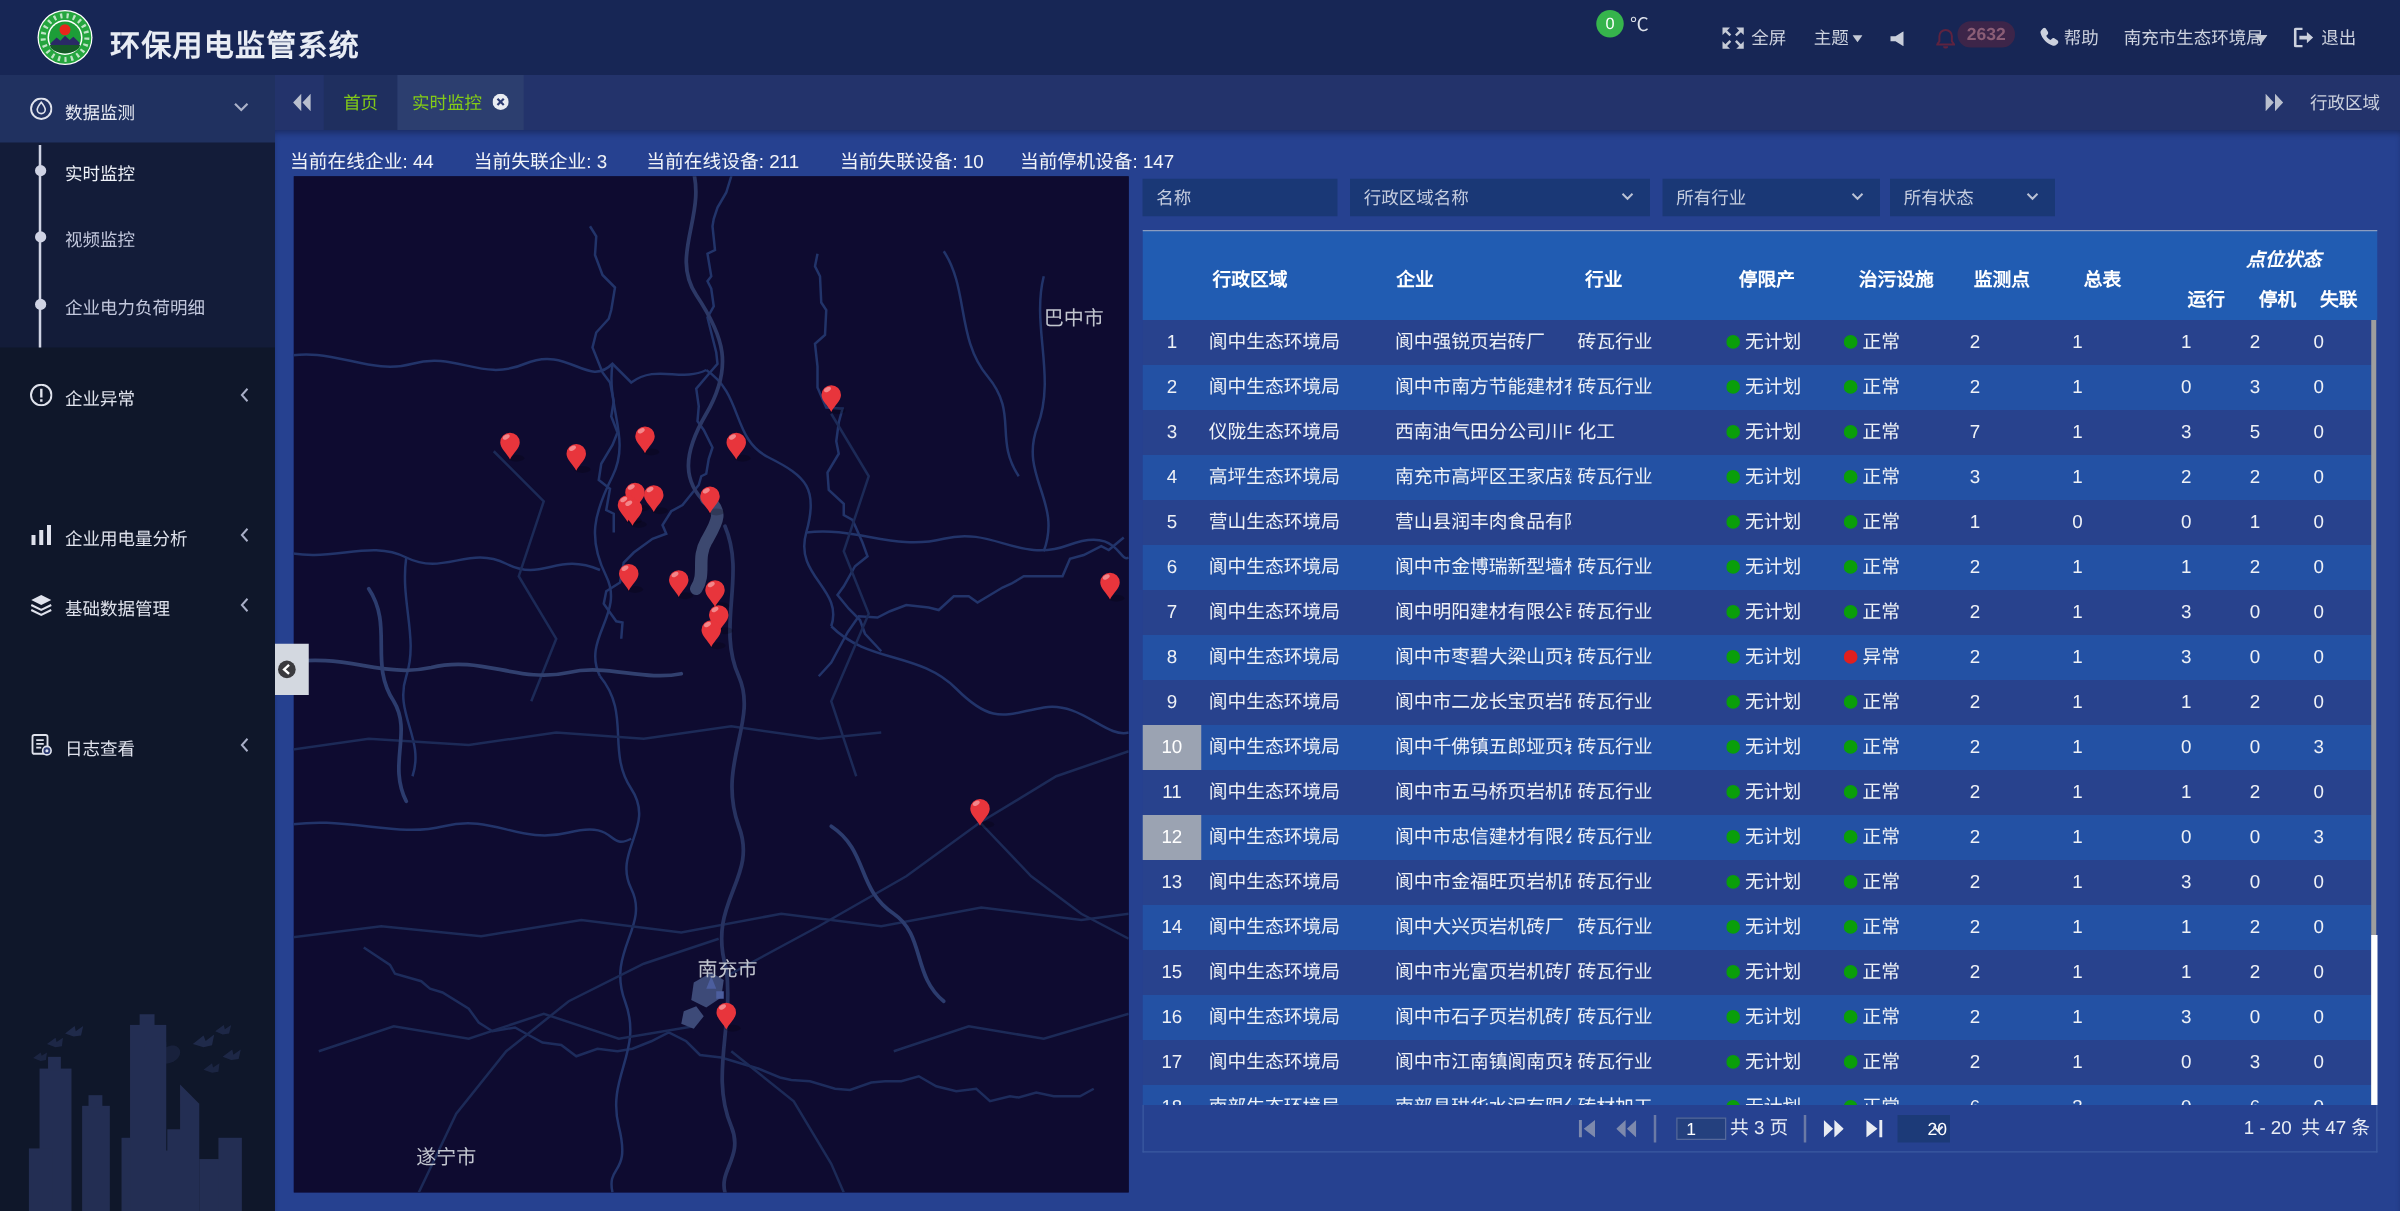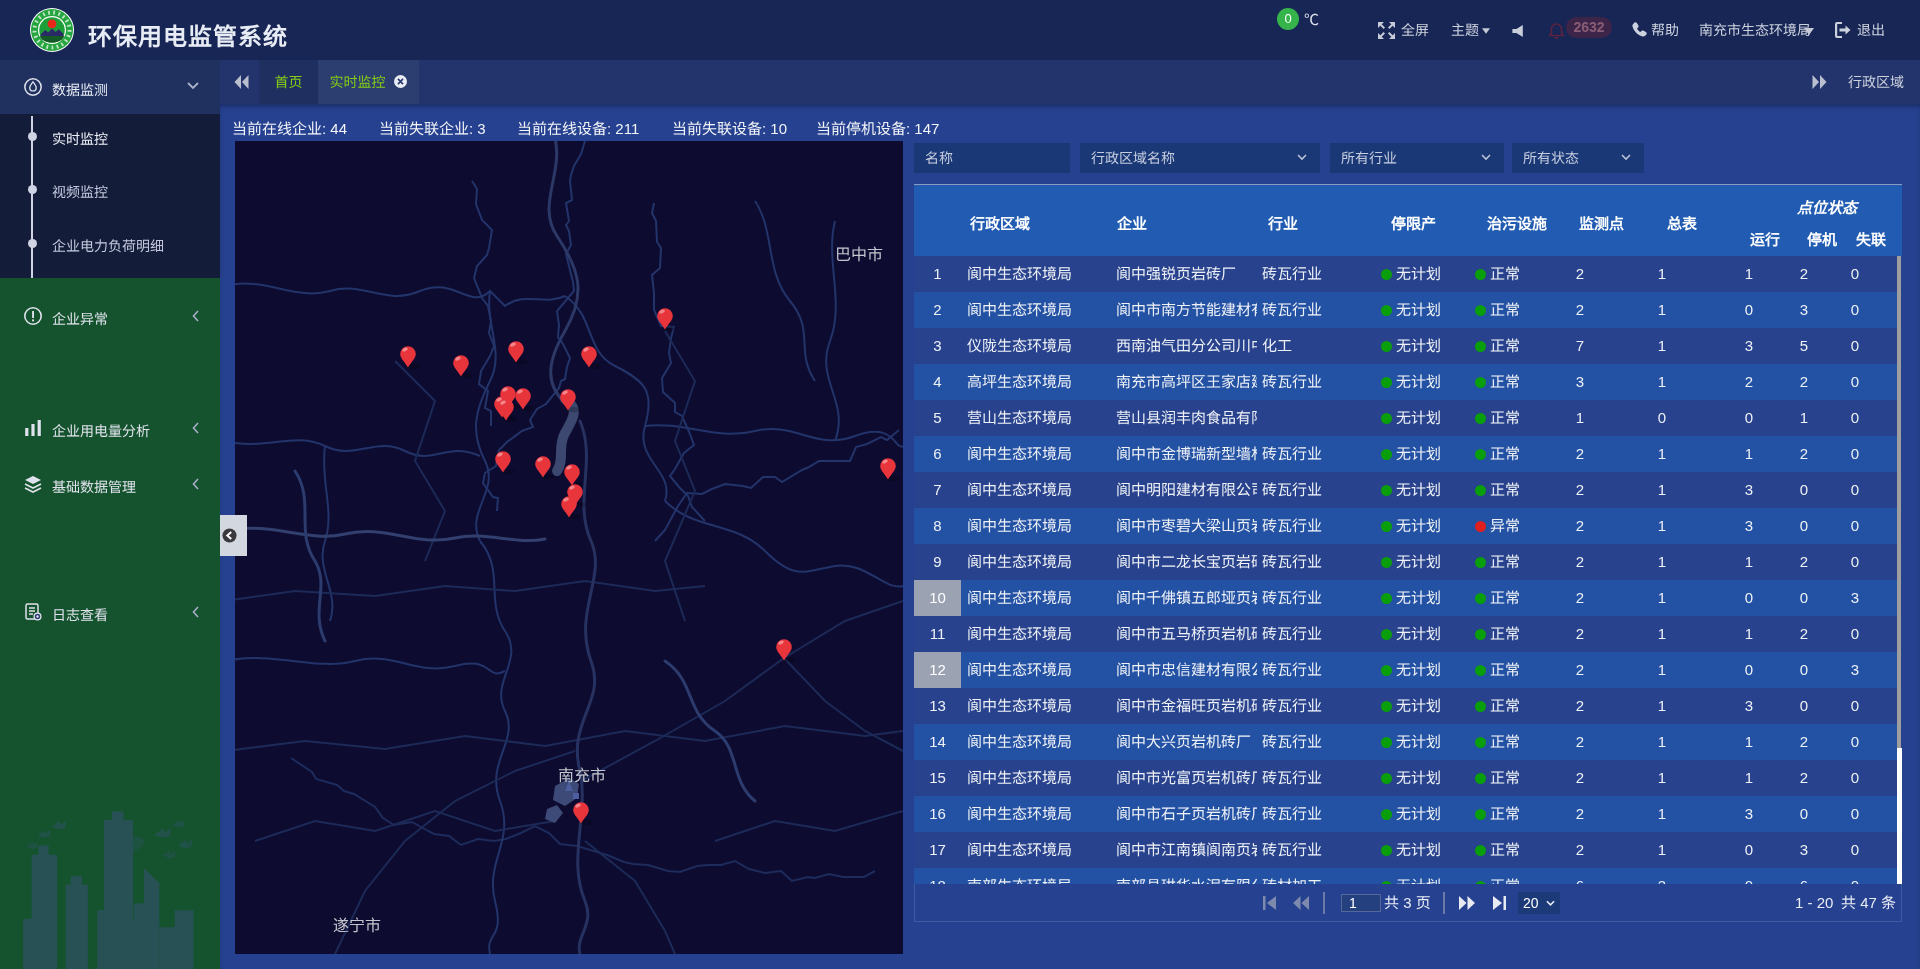--- a/index.html
+++ b/index.html
@@ -4,21 +4,21 @@
 <title>环保用电监管系统</title>
 <style>
 *{margin:0;padding:0;box-sizing:border-box;}
 html,body{width:1920px;height:969px;overflow:hidden;background:#264190;font-family:"Liberation Sans",sans-serif;}
 .abs{position:absolute;}
 
 #header{position:absolute;left:0;top:0;width:1920px;height:60px;background:#172655;color:#ccd1de;}
 #title{position:absolute;left:88px;top:17px;font-size:24px;font-weight:bold;color:#e8ecf4;letter-spacing:1px;}
 .hitem{position:absolute;top:0;height:60px;line-height:60px;font-size:14px;color:#ccd1de;white-space:nowrap;}
 
-#sidebar{position:absolute;left:0;top:60px;width:220px;height:909px;background:#14532d;overflow:hidden;}
+#sidebar{position:absolute;left:0;top:60px;width:220px;height:909px;background:#0f172a;overflow:hidden;}
 .m-item{position:absolute;left:0;width:220px;height:56px;color:#dfe2ec;font-size:14px;}
 .m-item .mtext{position:absolute;left:52px;top:20px;}
 .m-item .arrow{position:absolute;right:21px;top:22px;width:7px;height:12px;}
 .micon{position:absolute;left:24px;top:19px;width:18px;height:18px;}
 #submenu{position:absolute;left:0;top:0;width:220px;height:218px;background:#131c39;}
 #grp1{position:absolute;left:0;top:0;width:220px;height:54px;background:#203160;}
 .s-item{position:absolute;left:52px;font-size:14px;color:#c3c8dd;}
 .s-dot{position:absolute;left:28px;width:9px;height:9px;border-radius:50%;background:#cfd3e4;}
 #sline{position:absolute;left:31px;top:56px;width:2px;height:162px;background:#cfd3e4;}
 
@@ -149,21 +149,21 @@
     <svg class="micon" viewBox="0 0 18 18">
         <path d="M9 1 L17 5 9 9 1 5z" fill="#dfe2ec"></path>
         <path d="M1 9 l8 4 8-4" fill="none" stroke="#dfe2ec" stroke-width="1.6"></path>
         <path d="M1 13 l8 4 8-4" fill="none" stroke="#dfe2ec" stroke-width="1.6"></path>
       </svg>
     <div class="mtext">基础数据管理</div>
       <svg class="arrow" viewBox="0 0 7 12">
         <path d="M6 1 L1.5 6 6 11" fill="none" stroke="#a7aec7" stroke-width="1.6"></path>
       </svg>
   </div>
-  <div class="m-item" style="top:524px;padding-left:16px;">
+  <div class="m-item" style="top:508px;padding-left:16px;">
     <svg class="micon" viewBox="0 0 18 18">
         <rect x="2" y="1" width="12" height="15" rx="1.5" fill="none" stroke="#dfe2ec" stroke-width="1.5"></rect>
         <path d="M5 5 h6 M5 8 h6 M5 11 h4" stroke="#dfe2ec" stroke-width="1.4"></path>
         <circle cx="13.5" cy="13.5" r="3.4" fill="#2c3b74" stroke="#dfe2ec" stroke-width="1.3"></circle>
         <circle cx="13.5" cy="13.5" r="1.2" fill="#dfe2ec"></circle>
       </svg>
     <div class="mtext">日志查看</div>
       <svg class="arrow" viewBox="0 0 7 12">
         <path d="M6 1 L1.5 6 6 11" fill="none" stroke="#a7aec7" stroke-width="1.6"></path>
       </svg>
@@ -643,21 +643,21 @@
     <div class="abs" style="left:408px;top:8px;width:2px;height:22px;background:#6b7aa6;"></div>
     <div class="abs" style="left:426px;top:10px;width:40px;height:18px;background:#24407e;border:1px solid #54689c;color:#fff;font-size:14px;line-height:16px;padding-left:7px;">1</div>
     <div class="pbtn" style="left:469px;">共 3 页</div>
     <div class="abs" style="left:528px;top:8px;width:2px;height:22px;background:#6b7aa6;"></div>
     <svg class="abs" style="left:544px;top:12px;" width="16" height="14" viewBox="0 0 16 14">
           <path d="M0 0 v14 L7.5 7z M8.5 0 v14 L16 7z" fill="#e8ebf2"></path>
         </svg>
     <svg class="abs" style="left:578px;top:12px;" width="13" height="14" viewBox="0 0 13 14">
           <path d="M0 0 v14 L9 7z M10.5 0 h2.5 v14 h-2.5z" fill="#e8ebf2"></path>
         </svg>
-    <div class="abs" style="left:603px;top:8px;width:42px;height:22px;background:#1c3a78;color:#fff;font-size:14px;line-height:22px;padding-left:5px;">20
+    <div class="abs" style="left:603px;top:8px;width:42px;height:22px;background:#1c3a78;color:#fff;font-size:14px;line-height:22px;padding-left:24px;">20
       <svg class="abs" style="right:5px;top:7px;" width="9" height="8" viewBox="0 0 10 8">
             <path d="M1 2 l4 4 4-4" fill="none" stroke="#e8ebf2" stroke-width="1.8"></path>
           </svg>
     </div>
     <div class="pbtn" style="left:880px;">1 - 20</div>
     <div class="pbtn" style="left:926px;">共 47 条</div>
   </div>
 </div>
 </div>
 

